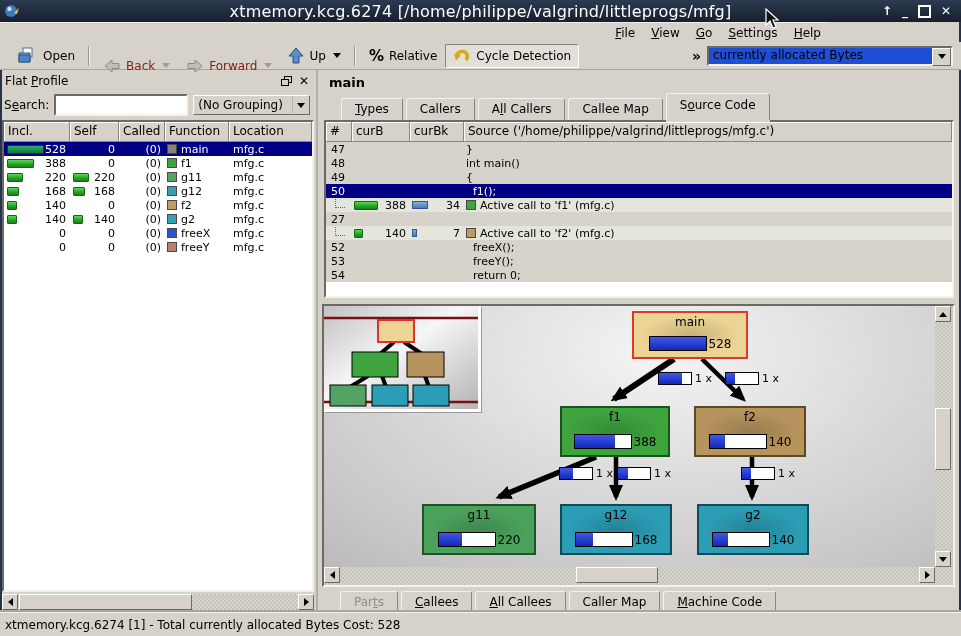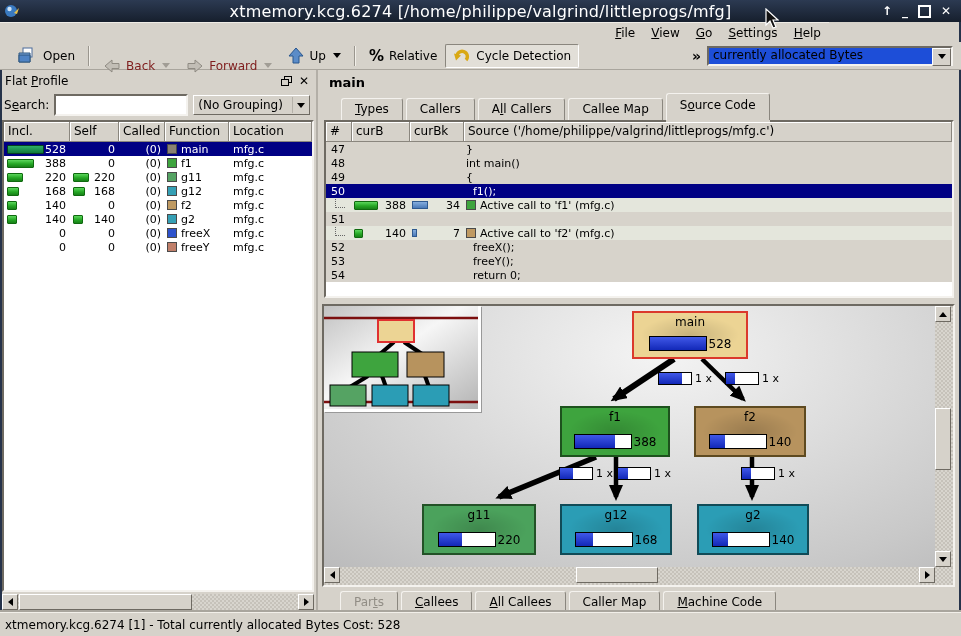--- a/index.html
+++ b/index.html
@@ -441,21 +441,21 @@
               <span class="sc scurBk s2">
                 <span class="bbar" style="width: 16px;"></span>
                 <span>34</span>
               </span>
               <span class="sc ssrc s3">
                 <span class="fnicon" style="background: rgb(62, 164, 62);"></span>
                 <span>Active call to 'f1' (mfg.c)</span>
               </span>
             </div>
             <div class="srow">
-              <span class="sc snum s0">51</span>
+              <span class="sc snum s0">27</span>
               <span class="sc s1"></span>
               <span class="sc s2"></span>
             </div>
             <div class="srow call">
               <span class="sc snum s0">
                 <span class="tree"></span>
               </span>
               <span class="sc scurB s1">
                 <span class="gbar" style="width: 9px;"></span>
                 <span>140</span>

